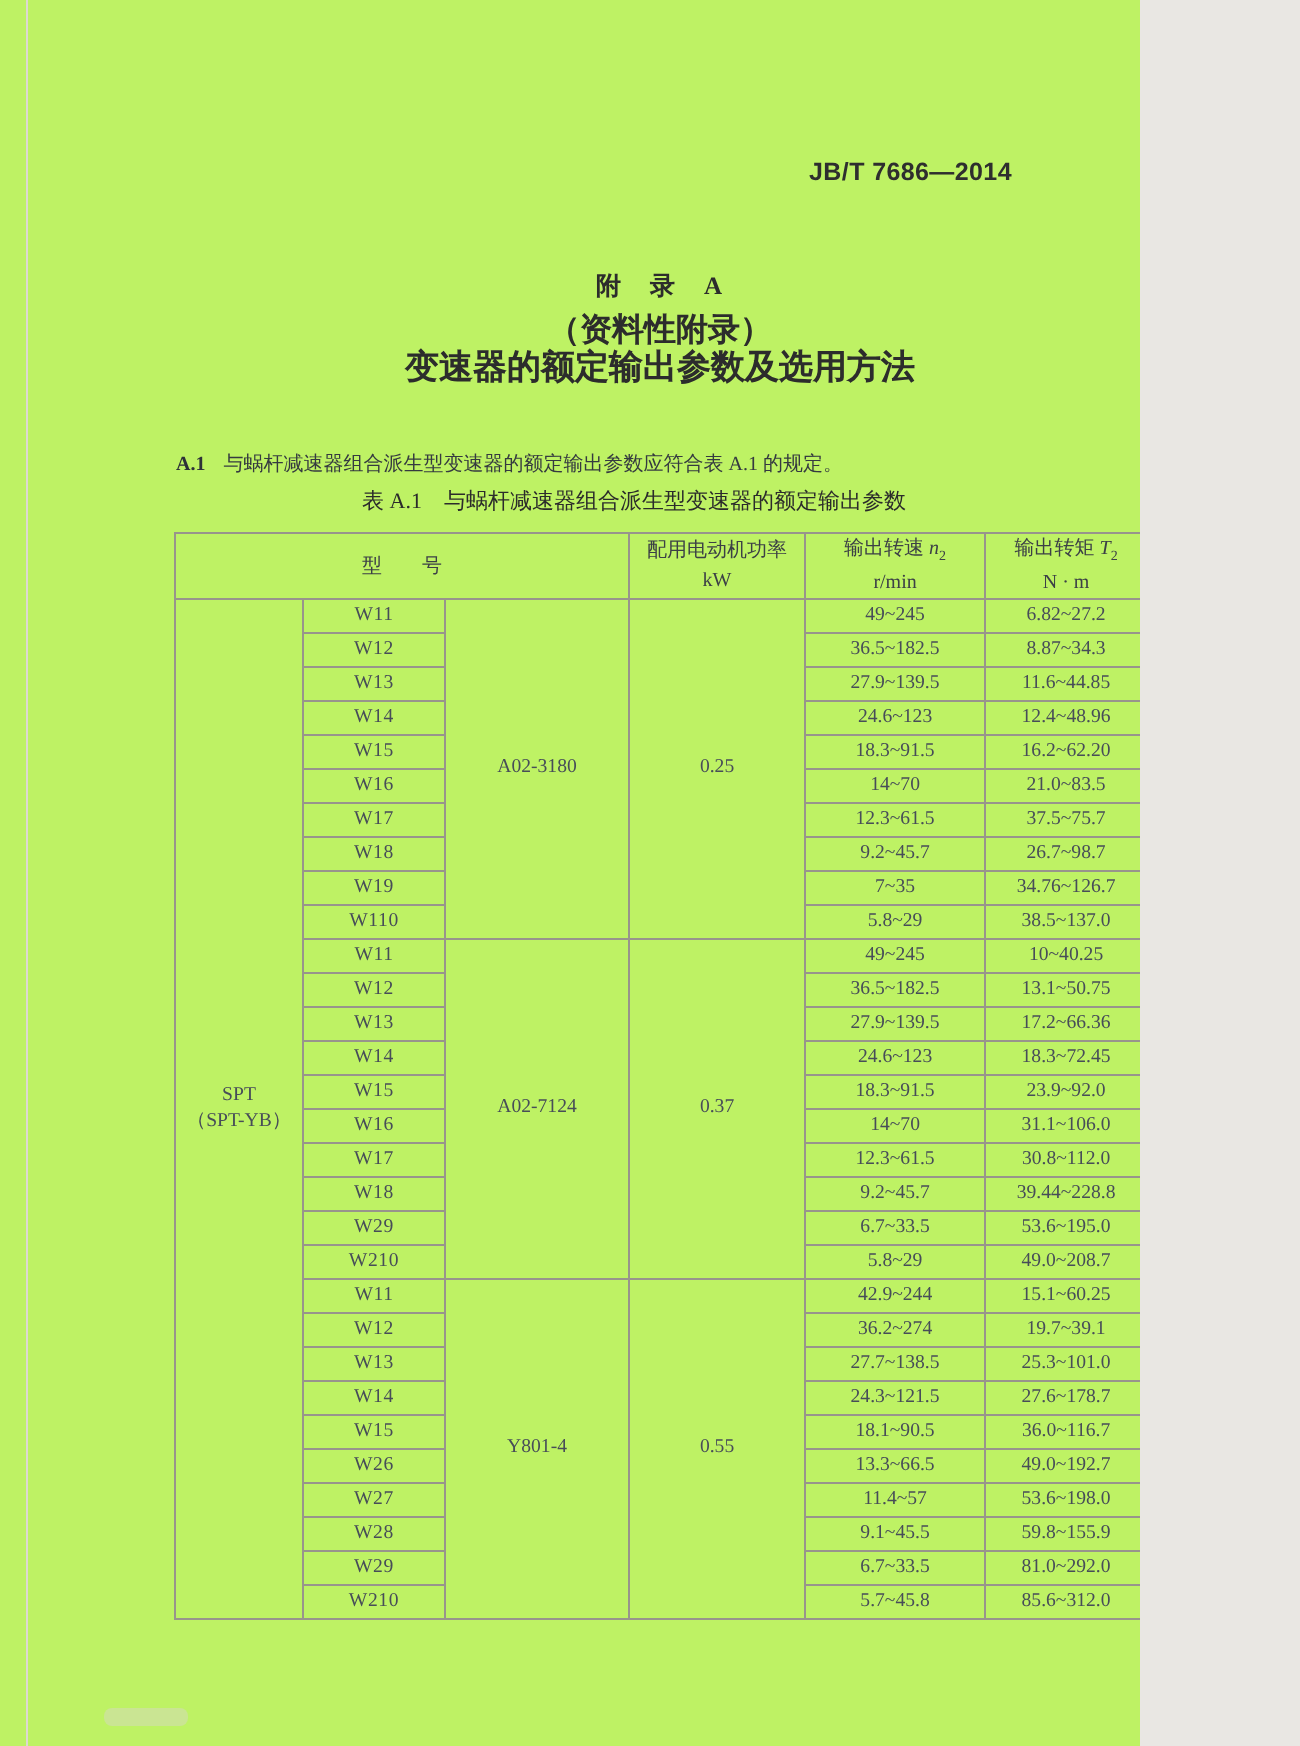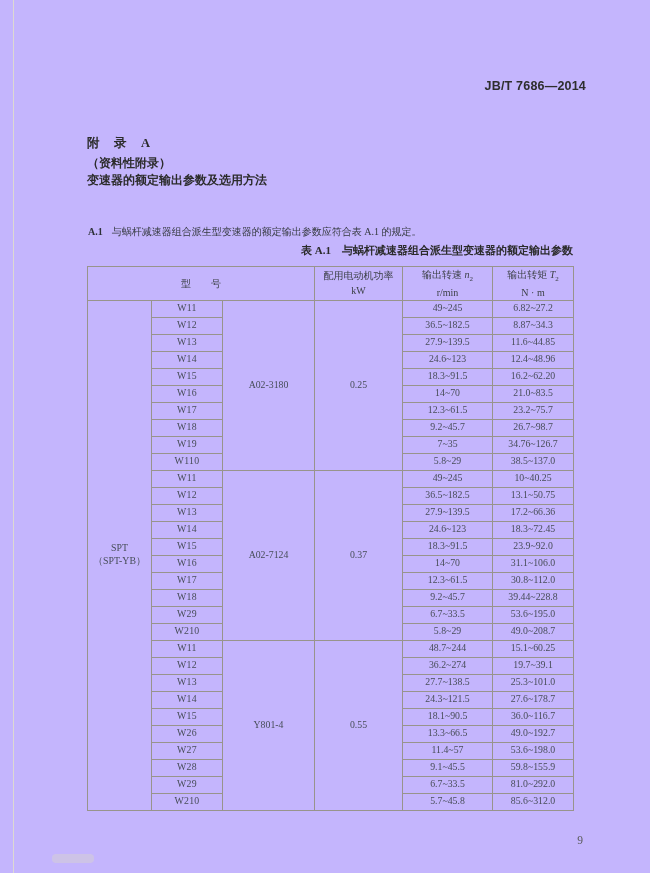--- a/index.html
+++ b/index.html
@@ -1,35 +1,35 @@
 <!DOCTYPE html>
 <html><head>
 <meta charset="utf-8">
 <style>
   html,body{margin:0;padding:0;background:#e9e7e3;}
   .page{
-    position:relative;width:650px;height:873px;overflow:hidden;
-    background:#c4b5fd;
+    position:relative;width:570px;height:873px;overflow:hidden;
+    background:#bef264;
     font-family:"Liberation Serif","DejaVu Serif",serif;
     color:#333;
   }
   .scan-line{position:absolute;left:13px;top:0;width:1px;height:873px;background:#ddd9d2;}
   .scan-smudge{position:absolute;left:52px;top:854px;width:42px;height:9px;background:#d9d5cd;opacity:.45;border-radius:4px;}
   .doc-code{
     position:absolute;top:79px;right:64px;
     font-family:"Liberation Sans","DejaVu Sans",sans-serif;
     font-weight:bold;font-size:12.5px;color:#2e2e2e;letter-spacing:.2px;
   }
-  .center-line{position:absolute;left:87px;width:486px;text-align:left;font-weight:bold;color:#2c2c2c;}
+  .center-line{position:absolute;left:87px;width:486px;text-align:center;font-weight:bold;color:#2c2c2c;}
   .appendix-label{top:135px;font-size:12.5px;letter-spacing:1px;}
-  .appendix-type{top:155px;font-size:12px;}
-  .appendix-name{top:172px;font-size:12px;}
+  .appendix-type{top:155px;font-size:16px;}
+  .appendix-name{top:172px;font-size:17px;}
   .clause{position:absolute;left:88px;top:215px;width:486px;font-size:10px;color:#353a40;}
   .clause .num{font-weight:bold;margin-right:9px;color:#2d3138;}
-  .table-caption{position:absolute;left:87px;top:243px;width:486px;text-align:right;font-weight:bold;font-size:11px;color:#2b2b2b;}
+  .table-caption{position:absolute;left:74px;top:243px;width:486px;text-align:center;font-weight:normal;font-size:11px;color:#2b2b2b;}
   table.param{
     position:absolute;left:87px;top:266px;width:486px;
     border-collapse:collapse;table-layout:fixed;
     border:1.5px solid #5c5c5c;
   }
   table.param th,table.param td{
     border:1px solid #98948c;
     text-align:center;vertical-align:middle;
     padding:0;color:#474d58;
     font-size:9.8px;line-height:1.3;
@@ -120,21 +120,21 @@
           <td>16.2~62.20</td>
         </tr>
         <tr>
           <td class="model-cell">W16</td>
           <td>14~70</td>
           <td>21.0~83.5</td>
         </tr>
         <tr>
           <td class="model-cell">W17</td>
           <td>12.3~61.5</td>
-          <td>23.2~75.7</td>
+          <td>37.5~75.7</td>
         </tr>
         <tr>
           <td class="model-cell">W18</td>
           <td>9.2~45.7</td>
           <td>26.7~98.7</td>
         </tr>
         <tr>
           <td class="model-cell">W19</td>
           <td>7~35</td>
           <td>34.76~126.7</td>
@@ -193,21 +193,21 @@
         </tr>
         <tr>
           <td class="model-cell">W210</td>
           <td>5.8~29</td>
           <td>49.0~208.7</td>
         </tr>
         <tr>
           <td class="model-cell">W11</td>
           <td rowspan="10">Y801-4</td>
           <td rowspan="10">0.55</td>
-          <td>48.7~244</td>
+          <td>42.9~244</td>
           <td>15.1~60.25</td>
         </tr>
         <tr>
           <td class="model-cell">W12</td>
           <td>36.2~274</td>
           <td>19.7~39.1</td>
         </tr>
         <tr>
           <td class="model-cell">W13</td>
           <td>27.7~138.5</td>

